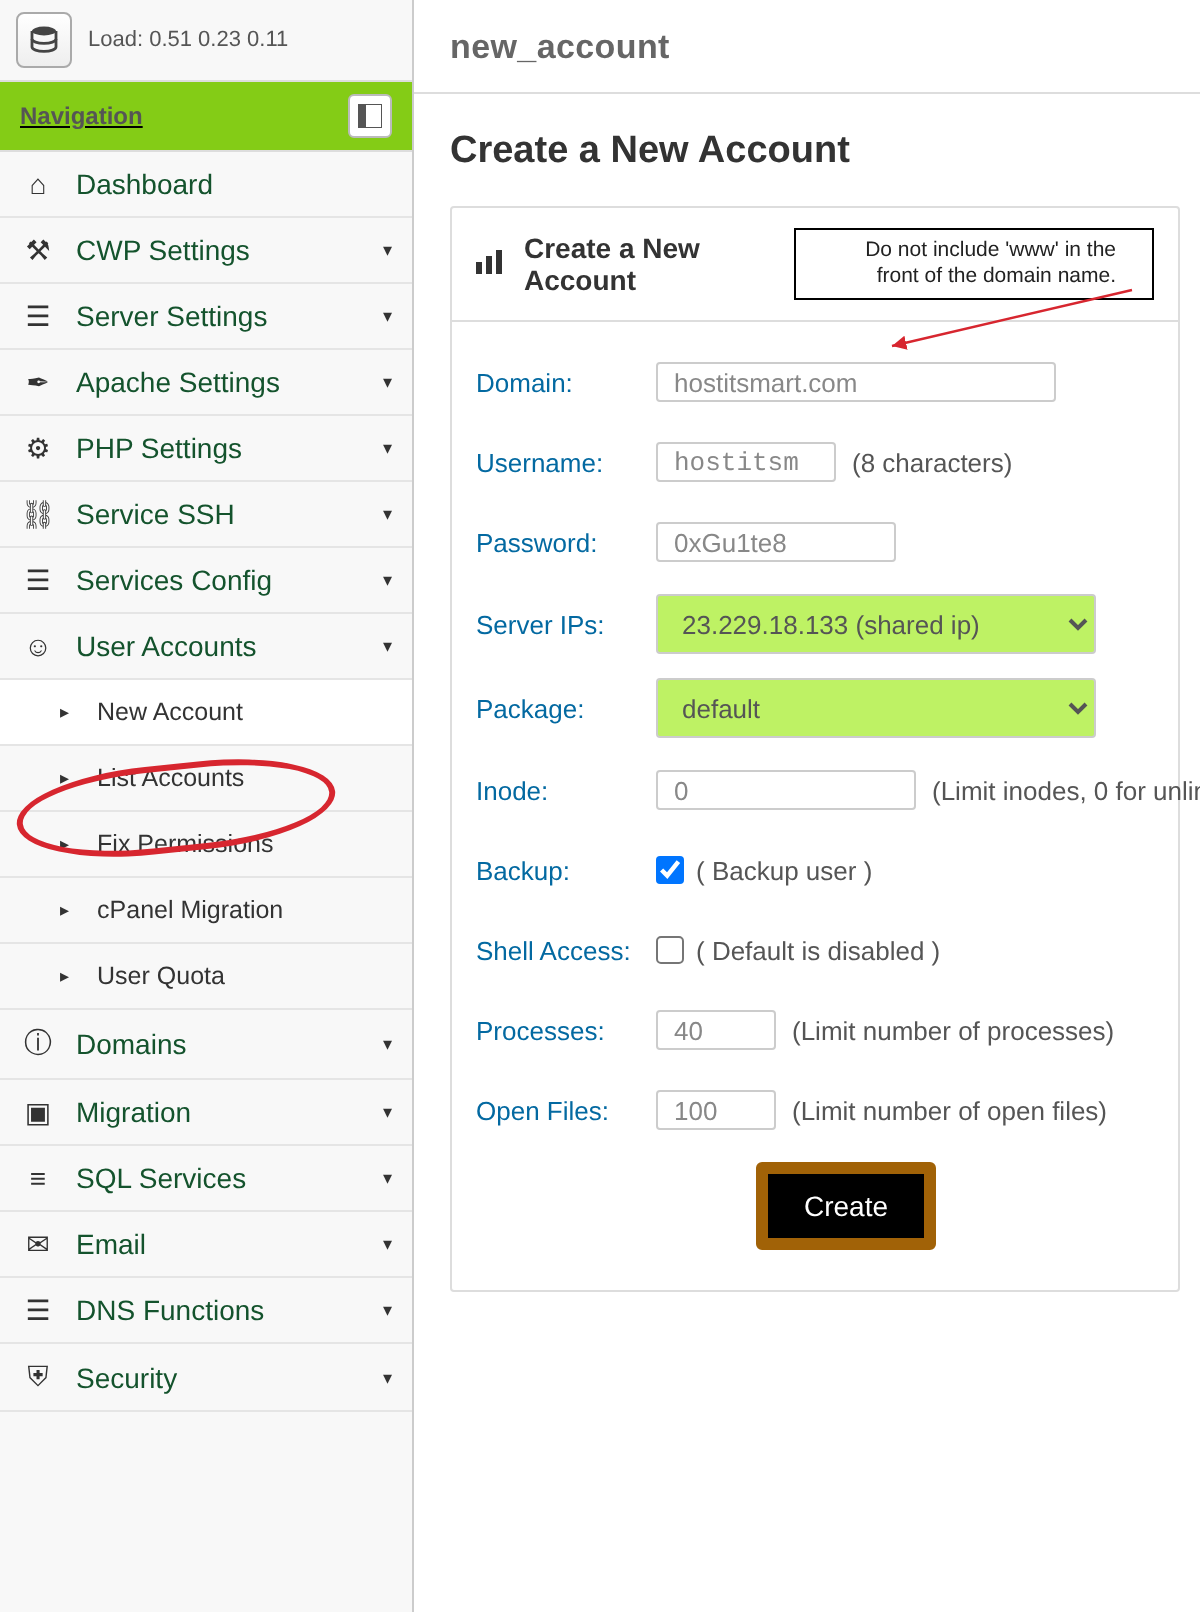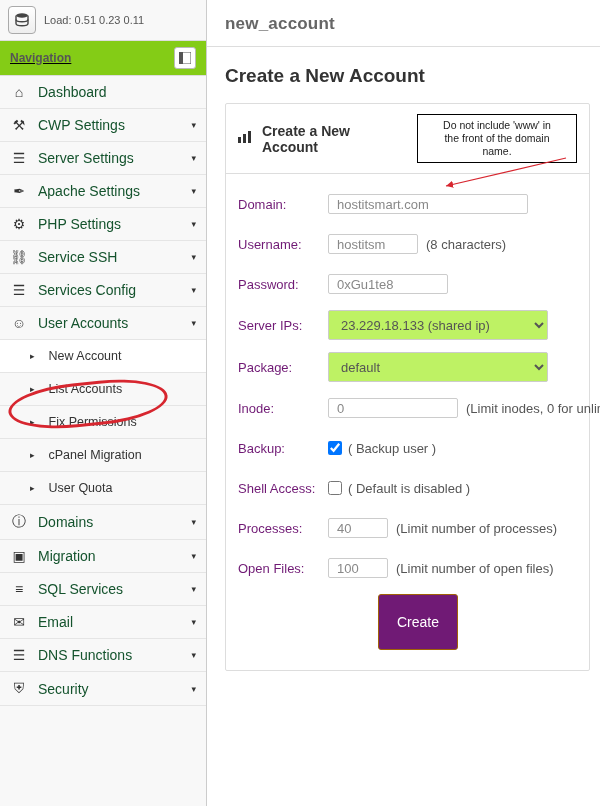--- a/index.html
+++ b/index.html
@@ -27,29 +27,29 @@
   
   .main{flex:1;min-width:0;display:flex;flex-direction:column;}
   .crumb{padding:14px 18px 12px;border-bottom:1px solid #ddd;}
   .crumb-title{font-size:17px;color:#666;font-weight:bold;letter-spacing:.2px;}
   .content{padding:18px 10px 0 18px;overflow:hidden;}
   .page-title{font-size:19px;font-weight:bold;color:#333;margin-bottom:16px;}
   .panel{border:1px solid #ddd;border-radius:2px;}
   .panel-hdr{display:flex;align-items:center;border-bottom:1px solid #ddd;padding:10px 12px;position:relative;gap:10px;}
   .panel-hdr-icon{font-size:12px;color:#333;}
   .panel-hdr-title{font-size:14px;font-weight:bold;color:#333;flex:1;}
-  .note-box{width:160px;border:1px solid #000;padding:4px 18px;font-size:10.5px;color:#222;text-align:center;line-height:1.25;}
+  .note-box{width:180px;border:1px solid #000;padding:4px 18px;font-size:10.5px;color:#222;text-align:right;line-height:1.25;}
   .panel-body{padding:16px 12px 20px;font-size:13px;color:#555;}
   .row{display:flex;align-items:center;margin-bottom:12px;min-height:28px;}
-  .row .flabel{width:90px;flex:none;color:#701a75;}
+  .row .flabel{width:90px;flex:none;color:#0369a1;}
   .row input[type=text]{height:20px;border:1px solid #ccc;border-radius:2px;padding:0 8px;font-size:13px;color:#888;}
   .row select{height:30px;border:1px solid #ccc;border-radius:2px;padding:0 8px;font-size:13px;color:#555;background:#bef264;min-width:220px;}
   .hint{margin-left:8px;color:#555;font-size:13px;white-space:nowrap;}
   input[type=checkbox]{width:14px;height:14px;margin-right:6px;}
-  .btn-create{background:#701a75;border:1px solid #a16207;color:#fff;font-size:14px;padding:19px 18px;border-radius:3px;cursor:pointer;}
+  .btn-create{background:#000000;border:6px solid #a16207;color:#fff;font-size:14px;padding:8px 18px;border-radius:3px;cursor:pointer;}
   .btn-row{padding-left:140px;margin-top:8px;display:flex;}
   .arrow-svg{position:absolute;pointer-events:none;}
 </style>
 </head>
 <body>
 
 <div id="app">
 
   <aside class="sidebar">
     <div class="load-bar">
@@ -197,21 +197,21 @@
               </defs>
               <path d="M130,2 L10,30" stroke="#d7262f" stroke-width="1.2" fill="none" marker-end="url(#ah)"></path>
             </svg>
 
           <div class="row">
               <span class="flabel">Domain:</span>
               <input type="text" style="width: 200px;" value="hostitsmart.com">
             </div>
           <div class="row">
               <span class="flabel">Username:</span>
-              <input type="text" style="width: 90px;" value="hostitsm">
+              <input type="text" style="width: 90px; font-family: Liberation Mono, monospace;" value="hostitsm">
               <span class="hint">(8 characters)</span>
             </div>
           <div class="row">
               <span class="flabel">Password:</span>
               <input type="text" style="width: 120px;" value="0xGu1te8">
             </div>
           <div class="row">
               <span class="flabel">Server IPs:</span>
               <select><option>23.229.18.133 (shared ip)</option></select>
             </div>

